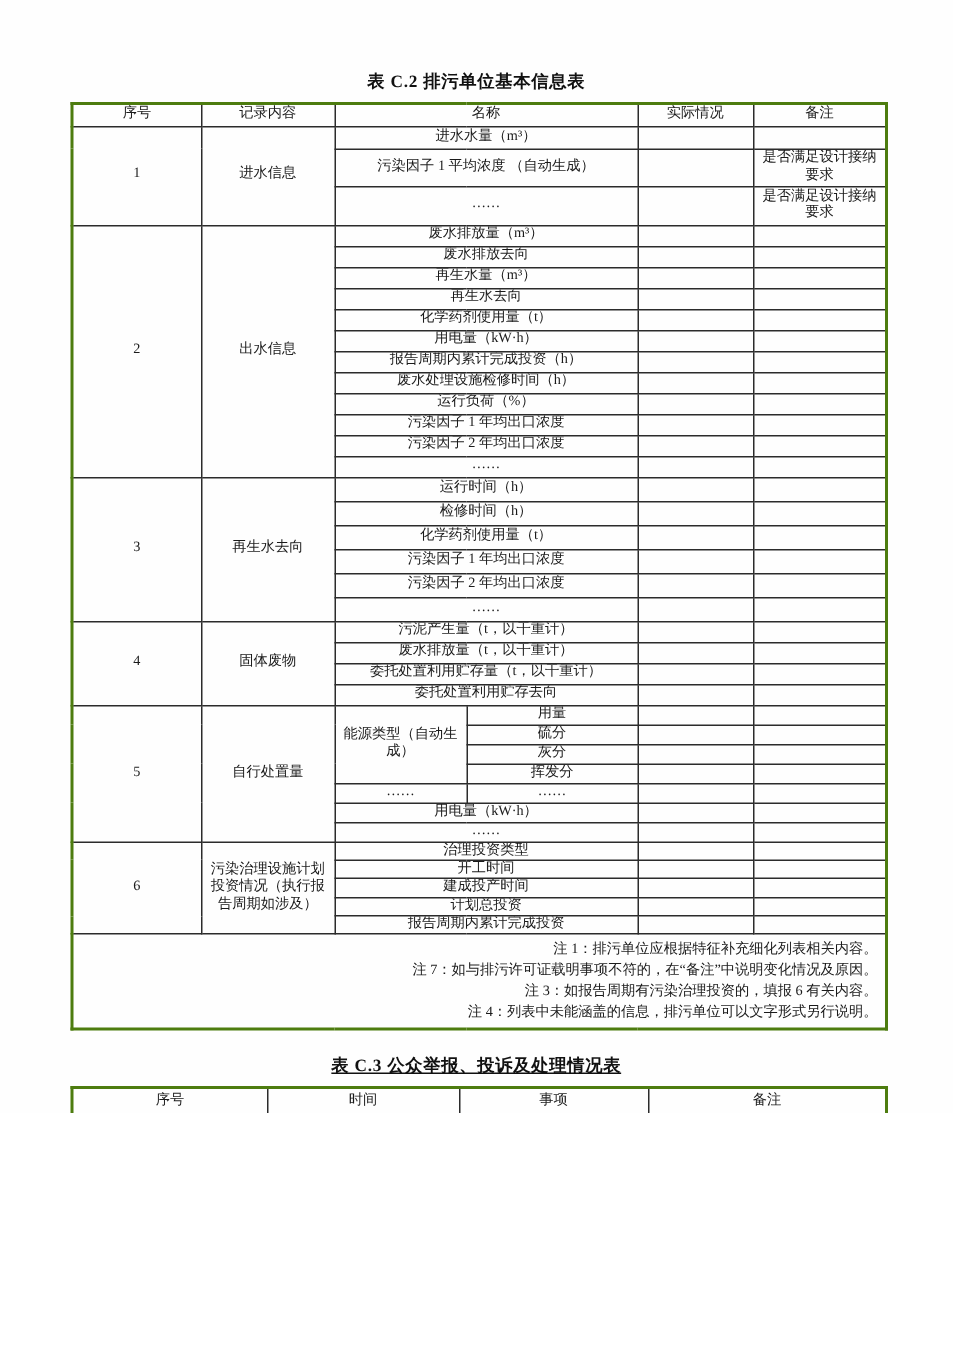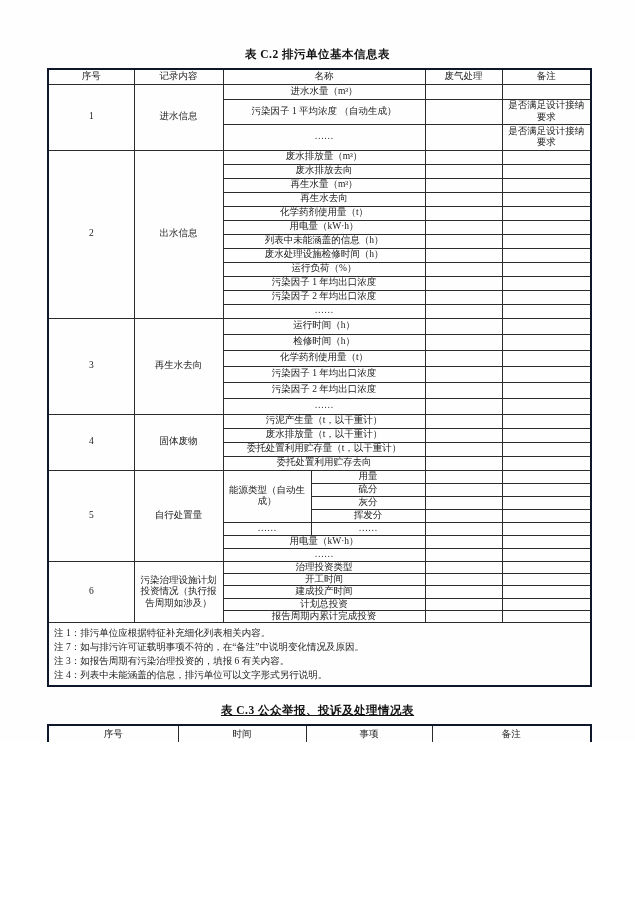--- a/index.html
+++ b/index.html
@@ -11,42 +11,42 @@
   }
   .page{position:relative;width:635px;height:742px;background:#fefefe;overflow:hidden;}
   .doc-title{
     text-align:center;font-weight:bold;font-size:11.5px;letter-spacing:0.5px;color:#111;
   }
   .t2-title{padding-top:47px;}
   .t3-title{margin-top:16px;text-decoration:underline;}
   table{
     border-collapse:collapse;table-layout:fixed;
     margin-left:47px;width:543px;
-    border:2px solid #0f172a;
+    border:2px solid #4d7c0f;
   }
   td{
     border:1px solid #2b2b2b;
     font-size:9.5px;line-height:1.2;
     text-align:center;vertical-align:middle;
     padding:0 2px;overflow:hidden;
     color:#1a1a1a;
   }
   .t2{margin-top:6px;}
   .t3{margin-top:6px;}
   tr.r15{height:15px;}
   tr.r25{height:25px;}
   tr.r26{height:26px;}
   tr.r14{height:14px;}
   tr.r16{height:16px;}
   tr.r13{height:13px;}
   tr.r12{height:12px;}
   tr.r17{height:17px;}
   tr.r20{height:20px;}
   td.notes{
-    text-align:left;vertical-align:middle;
+    text-align:right;vertical-align:middle;
     padding:3px 5px;height:54px;
   }
   td.notes div{line-height:14px;}
   .pageno{
     text-align:center;margin-top:38px;font-size:11px;color:#222;
   }
 </style>
 </head>
 <body>
 
@@ -61,21 +61,21 @@
         <col style="width:88px">
       <col style="width:114px">
         <col style="width:77px">
         <col style="width:89px">
     </colgroup>
     <tbody>
     <tr class="r15">
       <td>序号</td>
       <td>记录内容</td>
       <td colspan="2">名称</td>
-      <td>废气处理</td>
+      <td>实际情况</td>
       <td>备注</td>
     </tr>
 
     <tr class="r15">
       <td rowspan="3">1</td>
       <td rowspan="3">进水信息</td>
       <td colspan="2">进水水量（m³）</td>
       <td></td>
       <td></td>
     </tr>
@@ -116,21 +116,21 @@
           <td colspan="2">化学药剂使用量（t）</td>
           <td></td>
           <td></td>
         </tr>
     <tr class="r14">
           <td colspan="2">用电量（kW·h）</td>
           <td></td>
           <td></td>
         </tr>
     <tr class="r14">
-          <td colspan="2">列表中未能涵盖的信息（h）</td>
+          <td colspan="2">报告周期内累计完成投资（h）</td>
           <td></td>
           <td></td>
         </tr>
     <tr class="r14">
           <td colspan="2">废水处理设施检修时间（h）</td>
           <td></td>
           <td></td>
         </tr>
     <tr class="r14">
           <td colspan="2">运行负荷（%）</td>

